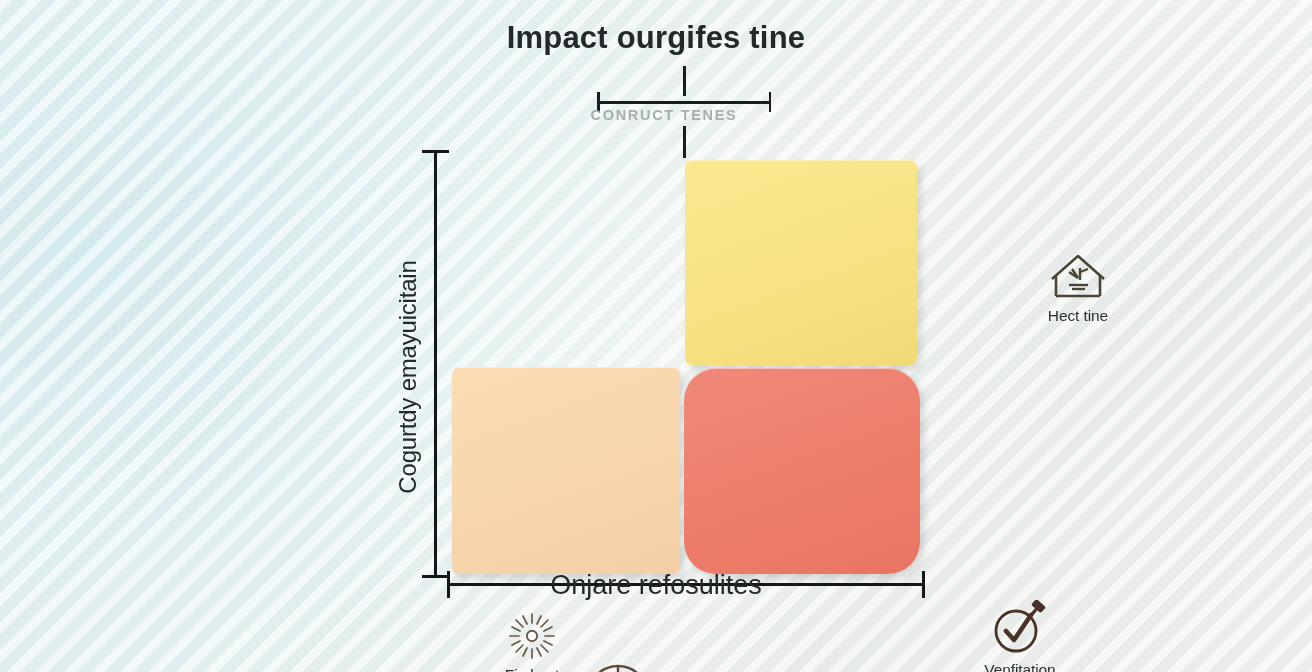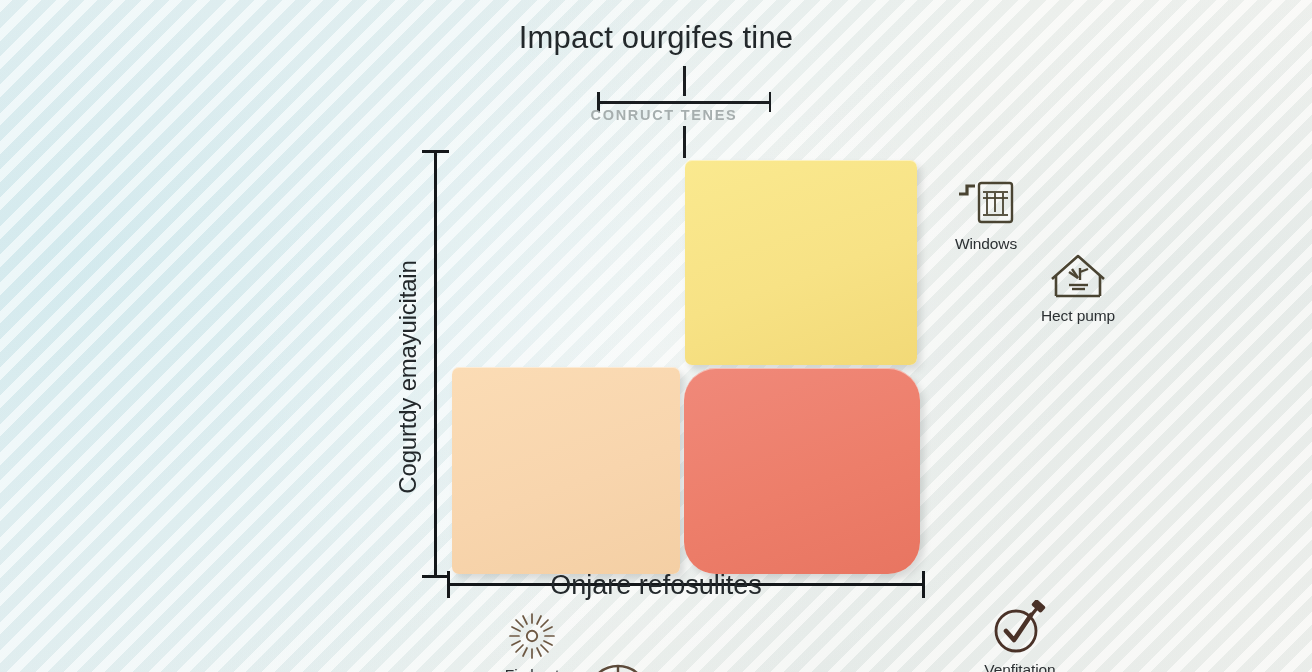--- a/index.html
+++ b/index.html
@@ -42,21 +42,21 @@
   }
 
   
   .title {
     position: absolute;
     left: 0;
     right: 0;
     top: 20px;
     text-align: center;
     font-size: 31px;
-    font-weight: 400;
+    font-weight: 700;
     color: #23282b;
     letter-spacing: 0.2px;
     z-index: 6;
   }
   .subtitle {
     position: absolute;
     left: 0;
     right: 0;
     top: 107px;
     text-align: center;
@@ -275,55 +275,38 @@
   </div>
 
   <div class="y-label">Cogurtdy emayuicitain</div>
 
   <div class="x-label">Onjare refosulites</div>
 
   <div class="matrix">
 
 
     <div class="quad tr">
-      <div class="item windows">
-        <span class="ico">
-          <svg width="66" height="56" viewBox="0 0 66 56">
-            <rect x="26" y="9" width="33" height="39" rx="2.5" fill="none" stroke="#4a4432" stroke-width="2.4"></rect>
-            <line x1="30" y1="18" x2="55" y2="18" stroke="#4a4432" stroke-width="1.8"></line>
-            <line x1="30" y1="24" x2="55" y2="24" stroke="#4a4432" stroke-width="1.8"></line>
-            <line x1="30" y1="41" x2="55" y2="41" stroke="#4a4432" stroke-width="1.8"></line>
-            <line x1="34" y1="19" x2="34" y2="40" stroke="#4a4432" stroke-width="1.8"></line>
-            <line x1="42" y1="19" x2="42" y2="38" stroke="#4a4432" stroke-width="1.8"></line>
-            <line x1="50" y1="19" x2="50" y2="40" stroke="#4a4432" stroke-width="1.8"></line>
-            <polyline points="6,20 14,20 14,12 22,12" fill="none" stroke="#4a4432" stroke-width="3.2" stroke-linejoin="miter"></polyline>
-          </svg>
-        </span>
-        <span class="lbl">
-          <span>Windows</span>
-        </span>
-      </div>
 
       <div class="item heatpump">
         <span class="ico">
           <svg width="62" height="52" viewBox="0 0 62 52">
             <polyline points="5,29 31,6 57,29" fill="none" stroke="#4a4432" stroke-width="2.6" stroke-linejoin="round"></polyline>
             <line x1="9" y1="26" x2="9" y2="46" stroke="#4a4432" stroke-width="2.6"></line>
             <line x1="53" y1="26" x2="53" y2="46" stroke="#4a4432" stroke-width="2.6"></line>
             <line x1="9" y1="46" x2="53" y2="46" stroke="#4a4432" stroke-width="2.6"></line>
             <line x1="22" y1="22" x2="31" y2="28" stroke="#4a4432" stroke-width="2.4"></line>
             <line x1="31" y1="28" x2="25" y2="19" stroke="#4a4432" stroke-width="2.4"></line>
             <line x1="33" y1="18" x2="33" y2="30" stroke="#4a4432" stroke-width="2.4"></line>
             <line x1="33" y1="22" x2="41" y2="19" stroke="#4a4432" stroke-width="2.4"></line>
             <line x1="22" y1="35" x2="41" y2="35" stroke="#4a4432" stroke-width="2.4"></line>
             <line x1="25" y1="39" x2="38" y2="39" stroke="#4a4432" stroke-width="2.4"></line>
           </svg>
         </span>
         <span class="lbl">
-          <span>Hect pump</span>
+          <span>Hect tine</span>
         </span>
       </div>
     </div>
 
     <div class="quad bl">
       <div class="item finance">
         <span class="ico">
           <svg width="52" height="50" viewBox="0 0 52 50">
             <g stroke="#6d5843" stroke-width="1.7" stroke-linecap="round">
               <line x1="26" y1="3" x2="26" y2="12"></line>

